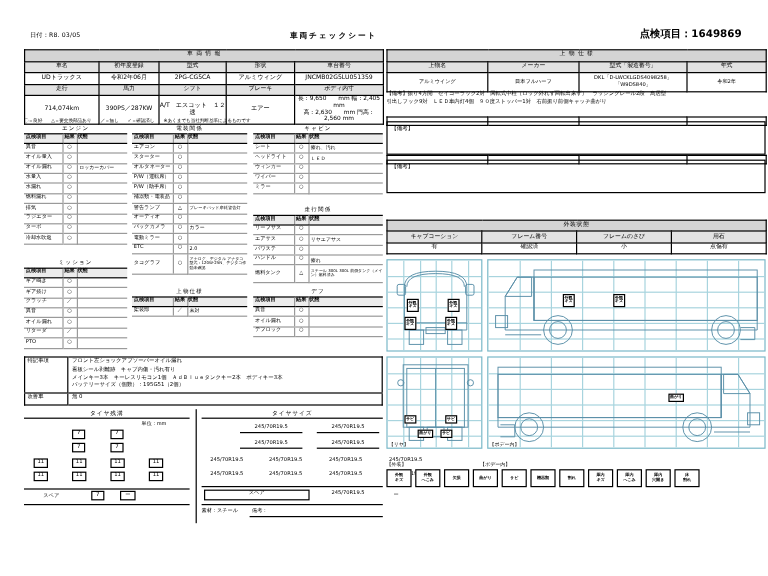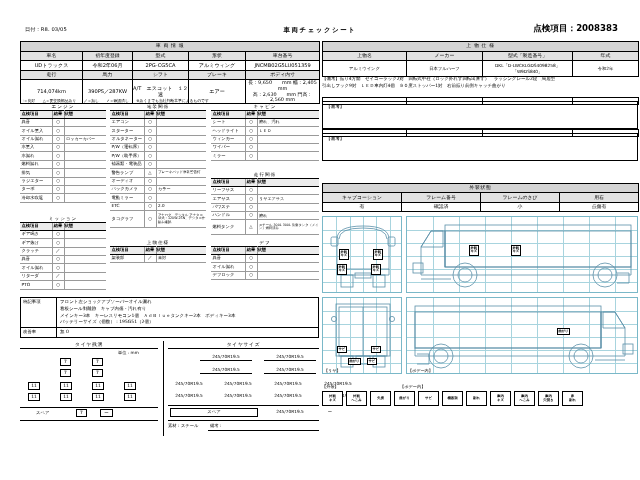--- a/index.html
+++ b/index.html
@@ -4,21 +4,21 @@
 <style>
   html,body{margin:0;padding:0;background:#fff;}
   body{width:640px;height:480px;overflow:hidden;
        font-family:"DejaVu Sans","Liberation Sans",sans-serif;
        color:#000;-webkit-font-smoothing:none;}
   .sheet{position:relative;width:640px;height:480px;box-sizing:border-box;}
 
   
   .hdr{position:absolute;left:0;top:26px;width:640px;height:16px;}
   .hdr .date{position:absolute;left:25px;top:0;font-size:5.2px;letter-spacing:.1px;}
-  .hdr .title{position:absolute;left:0;top:0;width:640px;text-align:center;
+  .hdr .title{position:absolute;left:0;top:0;width:556px;text-align:center;
               font-size:6.4px;font-weight:bold;letter-spacing:1.6px;}
   .hdr .mng{position:absolute;right:22px;top:-3px;font-size:8.6px;font-weight:bold;}
 
   
   table{border-collapse:collapse;table-layout:fixed;}
   .tb td,.tb th{border:.6px solid #000;font-size:4.9px;text-align:center;
                 vertical-align:middle;padding:0;line-height:1.15;font-weight:normal;}
   .band{background:#d4d4d4;font-weight:bold;letter-spacing:.6px;}
   .sub{background:#e2e2e2;font-weight:bold;}
 
@@ -102,21 +102,21 @@
          display:flex;align-items:center;justify-content:center;box-sizing:border-box;}
 </style>
 </head>
 <body>
 
 <div class="sheet">
 
   <div class="hdr">
     <div class="date">日付：R8. 03/05</div>
     <div class="title">車両チェックシート</div>
-    <div class="mng"><span>点検項目：</span><span>2008383</span></div>
+    <div class="mng"><span>点検項目：</span><span>1649869</span></div>
   </div>
 
   <table class="tb veh">
     <colgroup>
         <col style="width:62px">
         <col style="width:50px">
         <col style="width:56px">
         <col style="width:57px">
         <col style="width:74px">
       </colgroup>

